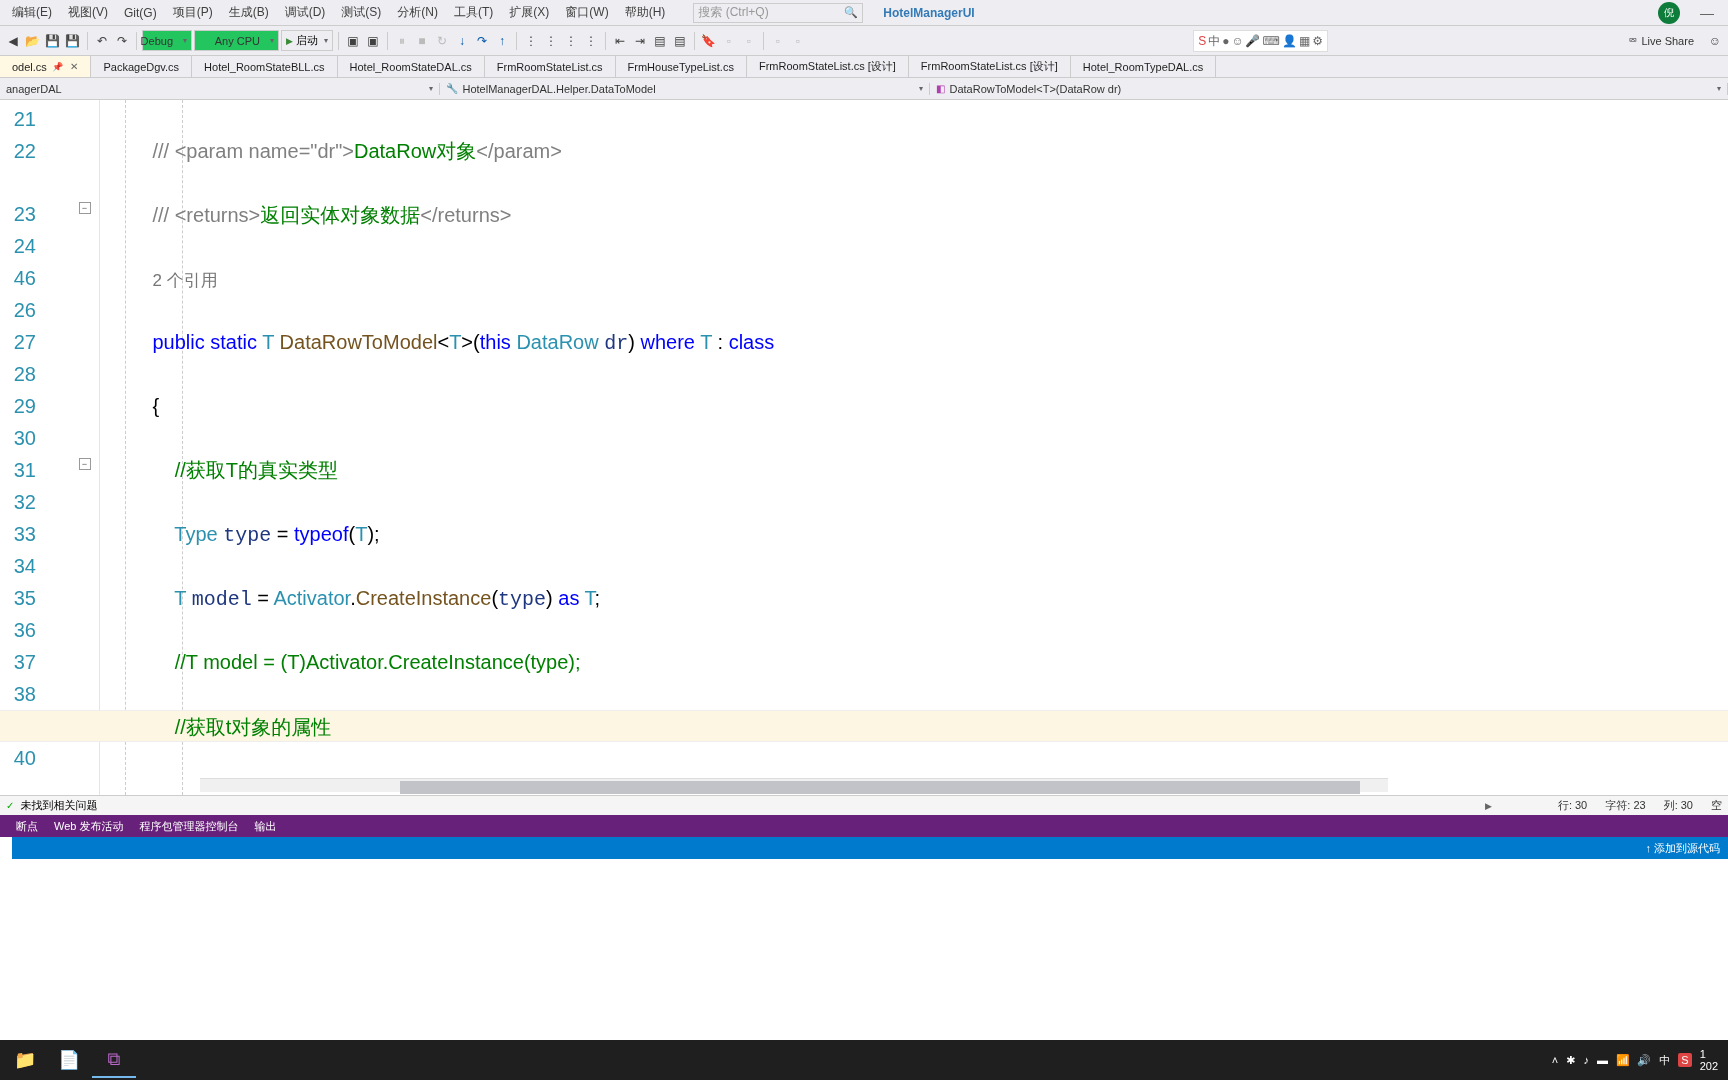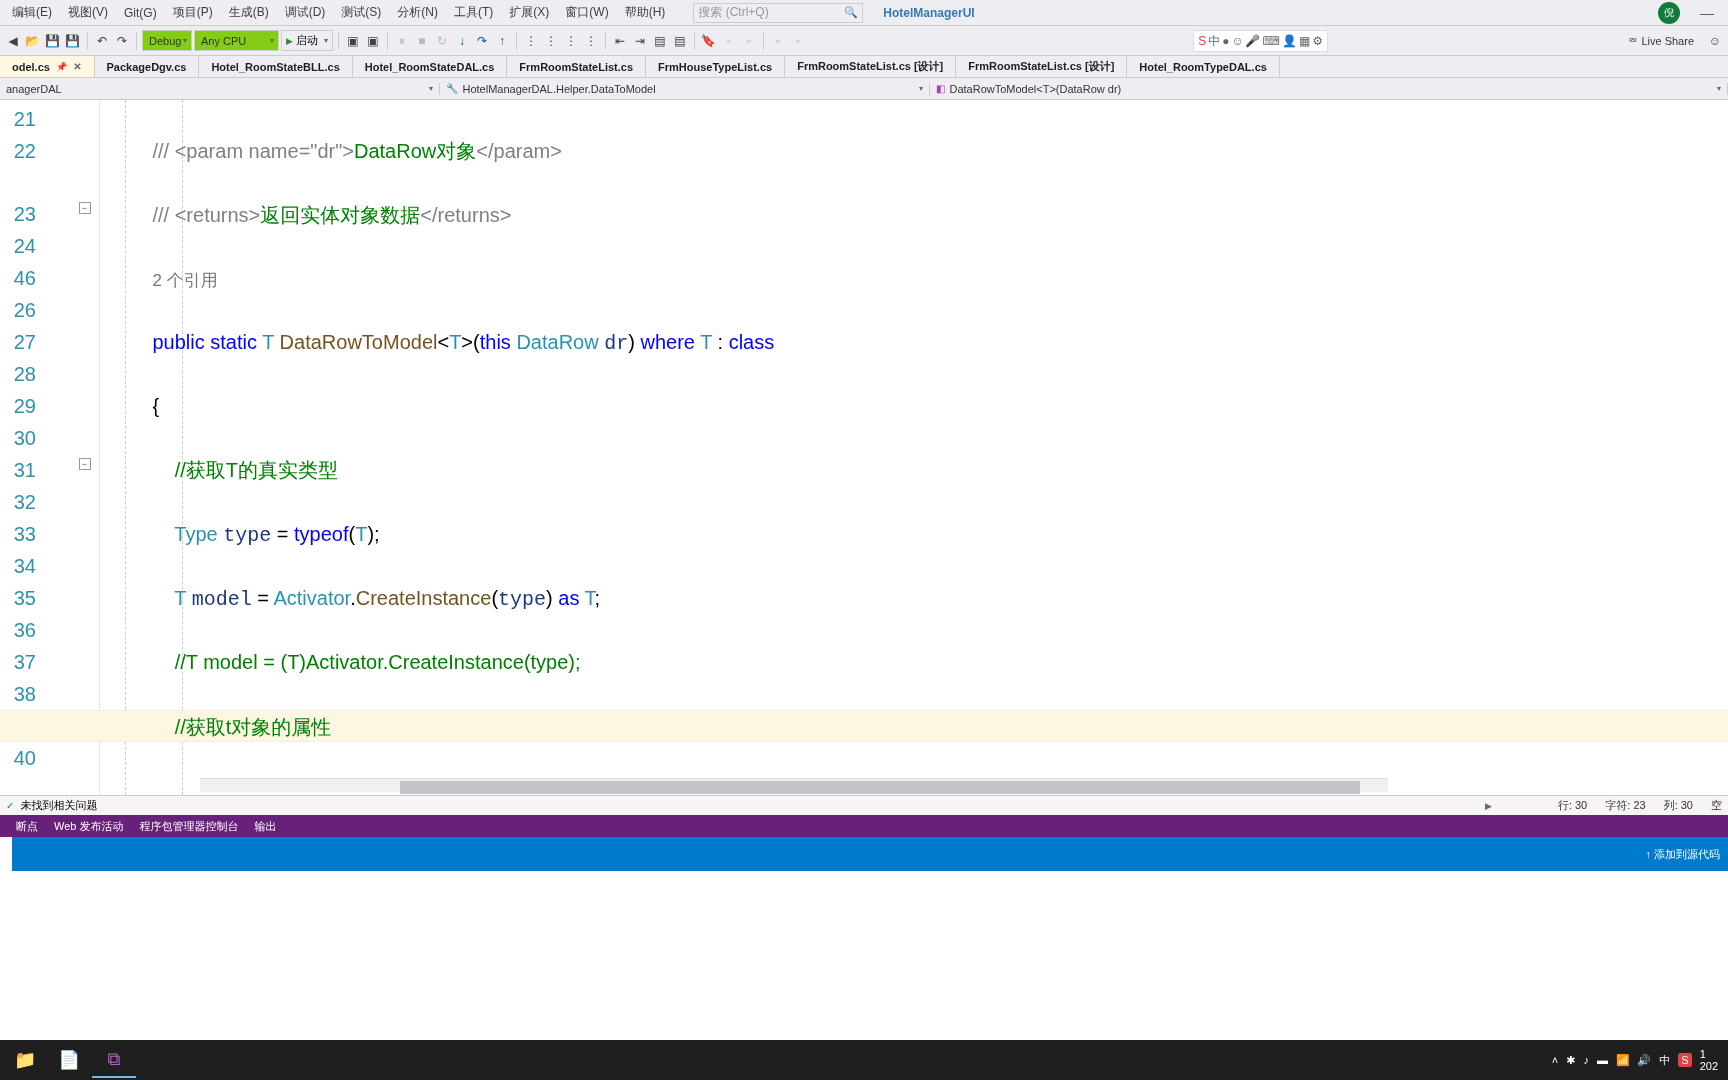--- a/index.html
+++ b/index.html
@@ -11,30 +11,30 @@
 .search-box { margin-left: 20px; height: 20px; width: 170px; border: 1px solid #ccc; display: flex; align-items: center; padding: 0 4px; color: #999; position: relative; }
 .search-box .srch-icon { margin-left: auto; font-size: 11px; color: #555; }
 .app-title { margin-left: 20px; color: #337ab7; font-weight: 600; }
 .user-badge { margin-left: auto; width: 22px; height: 22px; background: #0e7c3a; border-radius: 50%; color: #fff; font-size: 10px; display: flex; align-items: center; justify-content: center; margin-right: 10px; }
 .win-btn { padding: 6px 10px; color: #666; font-size: 14px; }
 
 
 .toolbar { height: 30px; background: #eeeef2; display: flex; align-items: center; padding: 0 4px; border-bottom: 1px solid #ccc; gap: 2px; }
 .tb-btn { width: 18px; height: 20px; display: flex; align-items: center; justify-content: center; color: #414141; font-size: 12px; }
 .tb-sep { width: 1px; height: 18px; background: #ccc; margin: 0 3px; }
-.tb-dropdown { height: 21px; border: 1px solid #ccc; background: #84cc16; padding: 0 18px 0 6px; display: flex; align-items: center; font-size: 11px; color: #333; position: relative; }
+.tb-dropdown { height: 21px; border: 1px solid #ccc; background: #22c55e; padding: 0 18px 0 6px; display: flex; align-items: center; font-size: 11px; color: #333; position: relative; justify-content: flex-end; }
 .tb-dropdown::after { content: "▾"; position: absolute; right: 4px; font-size: 8px; color: #666; }
 .tb-start { display: flex; align-items: center; border: 1px solid #ccc; height: 21px; padding: 0 4px; font-size: 11px; gap: 3px; }
 .tb-start .play { color: #388a34; font-size: 9px; }
 .live-share { margin-left: auto; display: flex; align-items: center; gap: 4px; font-size: 11px; color: #333; margin-right: 10px; }
 .ime-bar { display: flex; align-items: center; gap: 2px; background: #fff; border: 1px solid #ddd; padding: 2px 4px; height: 22px; position: absolute; right: 400px; top: 30px; }
 .ime-bar span { font-size: 12px; color: #666; }
 
 
-.tabs { height: 22px; background: #eeeef2; display: flex; align-items: stretch; border-bottom: 1px solid #ccc; font-weight: bold; }
+.tabs { height: 22px; background: #eeeef2; display: flex; align-items: stretch; border-bottom: 1px solid #ccc; }
 .tab { padding: 0 12px; display: flex; align-items: center; font-size: 11px; color: #1e1e1e; border-right: 1px solid #ccc; position: relative; }
 .tab.active { background: #fff9e3; }
 .tab .pin { font-size: 9px; margin-left: 6px; color: #666; }
 .tab .close { font-size: 10px; margin-left: 6px; color: #666; }
 
 
 .navbar { height: 22px; background: #eeeef2; display: flex; align-items: center; border-bottom: 1px solid #ccc; font-size: 11px; }
 .nav-dd { flex: 1; padding: 0 6px; display: flex; align-items: center; border-right: 1px solid #ccc; color: #333; position: relative; }
 .nav-dd .dd-icon { margin-right: 4px; font-size: 10px; }
 .nav-dd::after { content: "▾"; position: absolute; right: 6px; font-size: 8px; color: #666; }
@@ -56,21 +56,21 @@
 .c-ref { color: #767676; font-size: 17px; }
 .c-var { color: #1f377f; font-family: Liberation Mono, monospace; }
 
 
 .issues-bar { height: 20px; background: #f5f5f5; border-top: 1px solid #ccc; display: flex; align-items: center; padding: 0 6px; font-size: 11px; gap: 6px; }
 .issues-bar .ok { color: #0a0; font-size: 10px; }
 .scrollbar-h { height: 17px; background: #f0f0f0; border-top: 1px solid #ddd; position: relative; }
 .scrollbar-h .thumb { position: absolute; left: 200px; width: 960px; height: 13px; top: 2px; background: #c2c3c9; }
 .statusbar { height: 22px; background: #68217a; color: #fff; display: flex; align-items: center; padding: 0 8px; font-size: 11px; }
 .statusbar .st-item { padding: 0 8px; }
-.footer { height: 34px; background: #007acc; color: #fff; display: flex; align-items: center; justify-content: flex-end; padding: 0 8px; font-size: 11px; margin-left: 12px; }
+.footer { height: 22px; background: #007acc; color: #fff; display: flex; align-items: center; justify-content: flex-end; padding: 0 8px; font-size: 11px; margin-left: 12px; }
 .footer .f-item { margin-left: 12px; }
 
 
 .taskbar { position: absolute; bottom: 0; left: 0; right: 0; height: 40px; background: #1f1f1f; display: flex; align-items: center; padding: 0 4px; }
 .taskbar .tb-icon { width: 44px; height: 36px; display: flex; align-items: center; justify-content: center; font-size: 18px; }
 .taskbar .tray { margin-left: auto; display: flex; align-items: center; gap: 8px; color: #fff; font-size: 11px; padding-right: 6px; }
 
 .editor-wrap { position: relative; }
 .vguide { position: absolute; top: 0; bottom: 0; border-left: 1px dashed #ccc; }
 </style>

